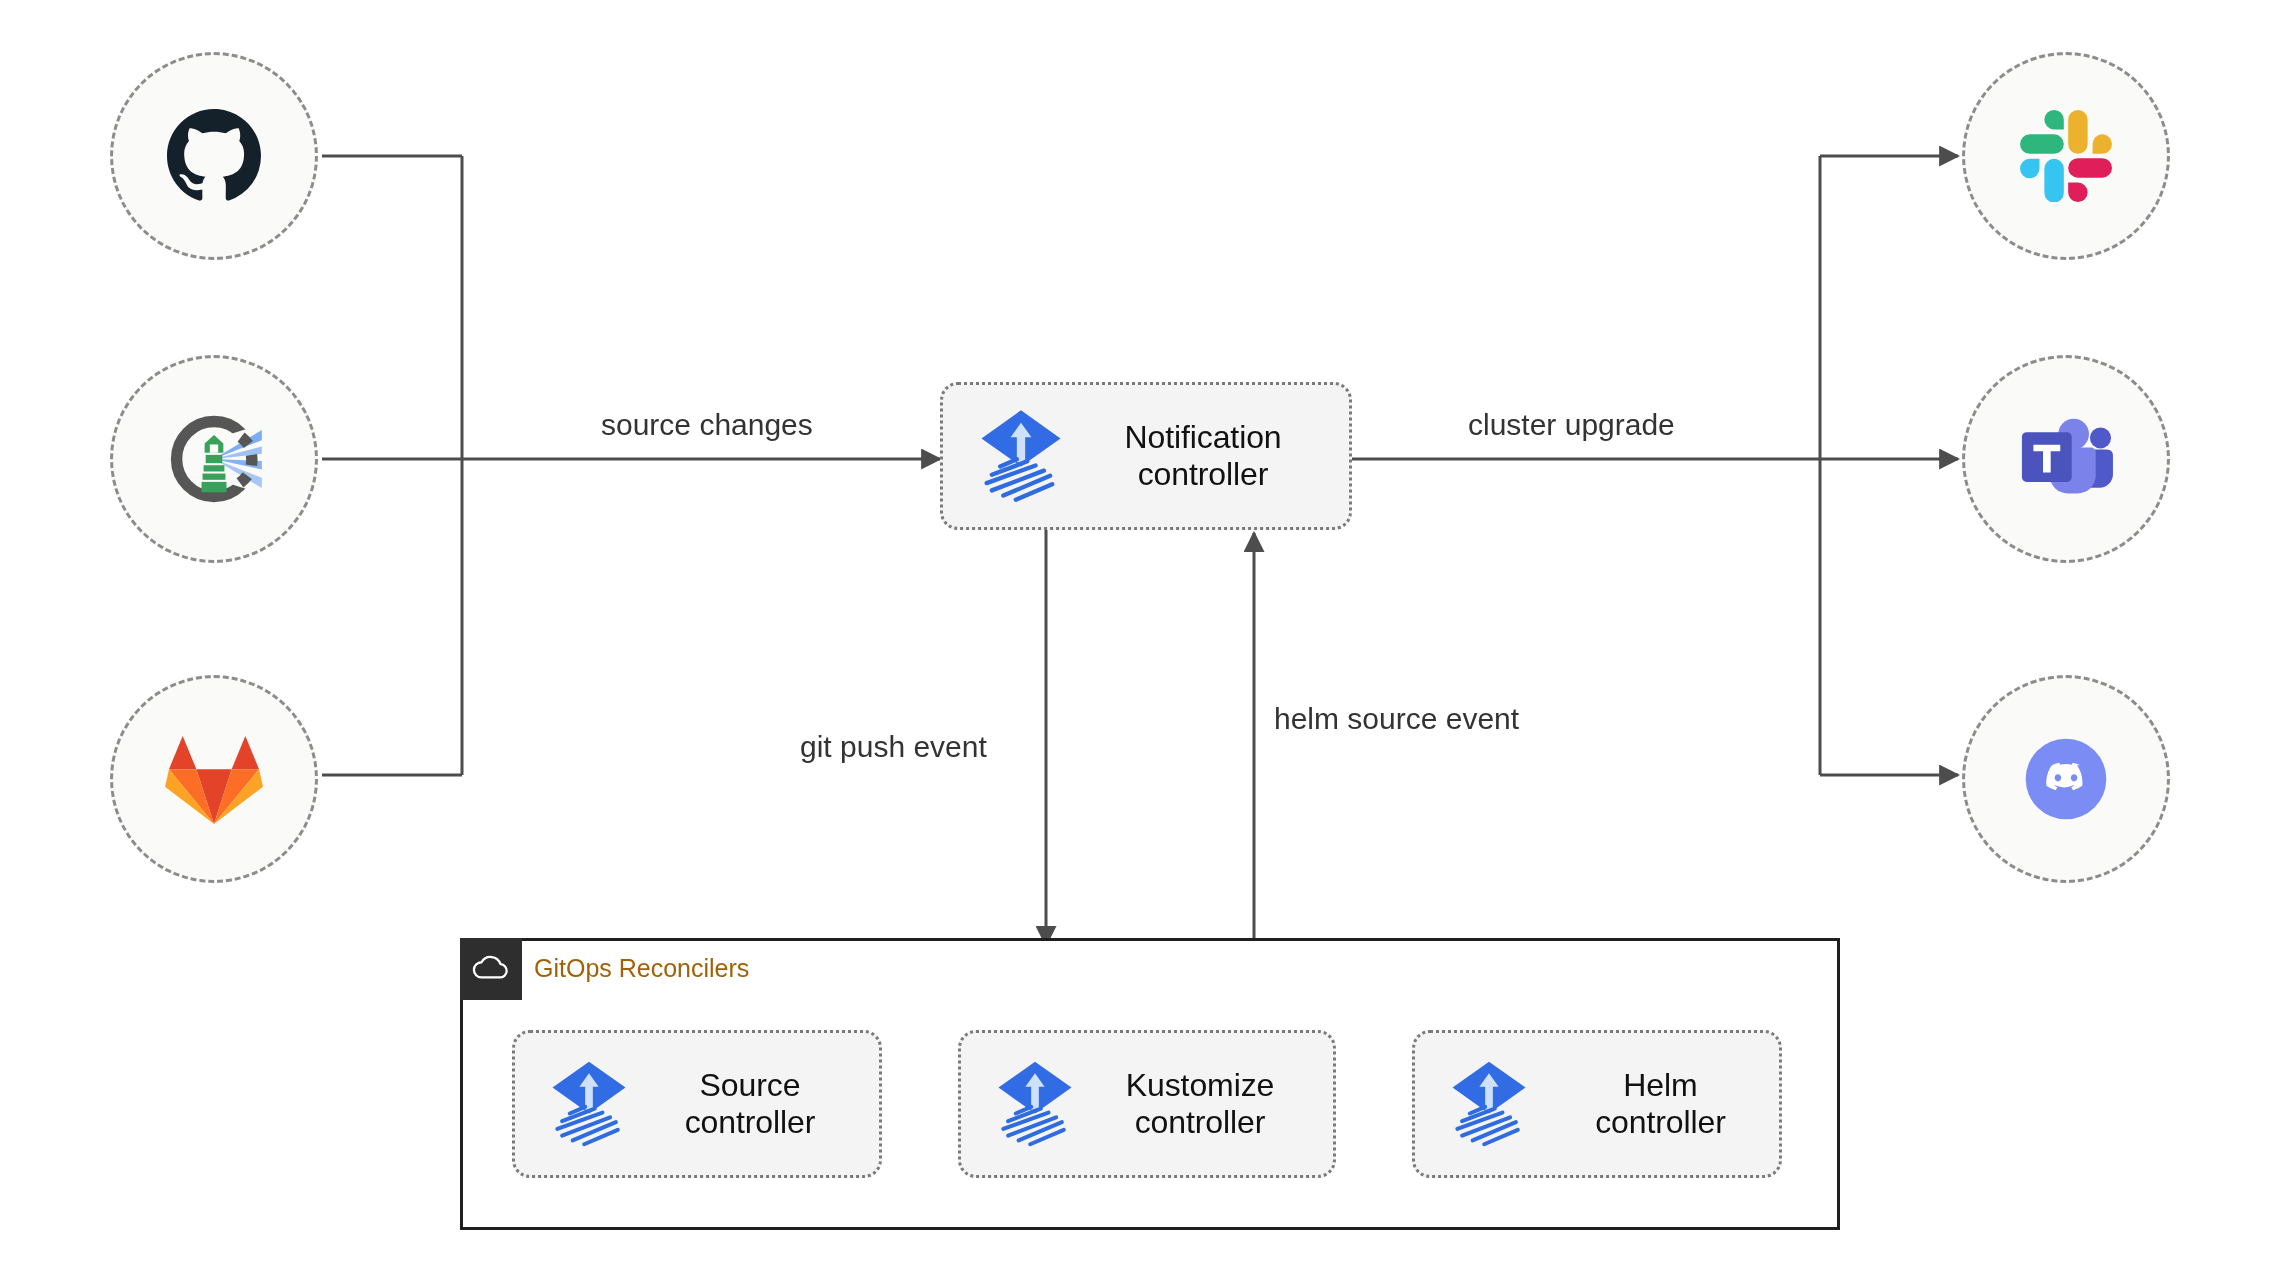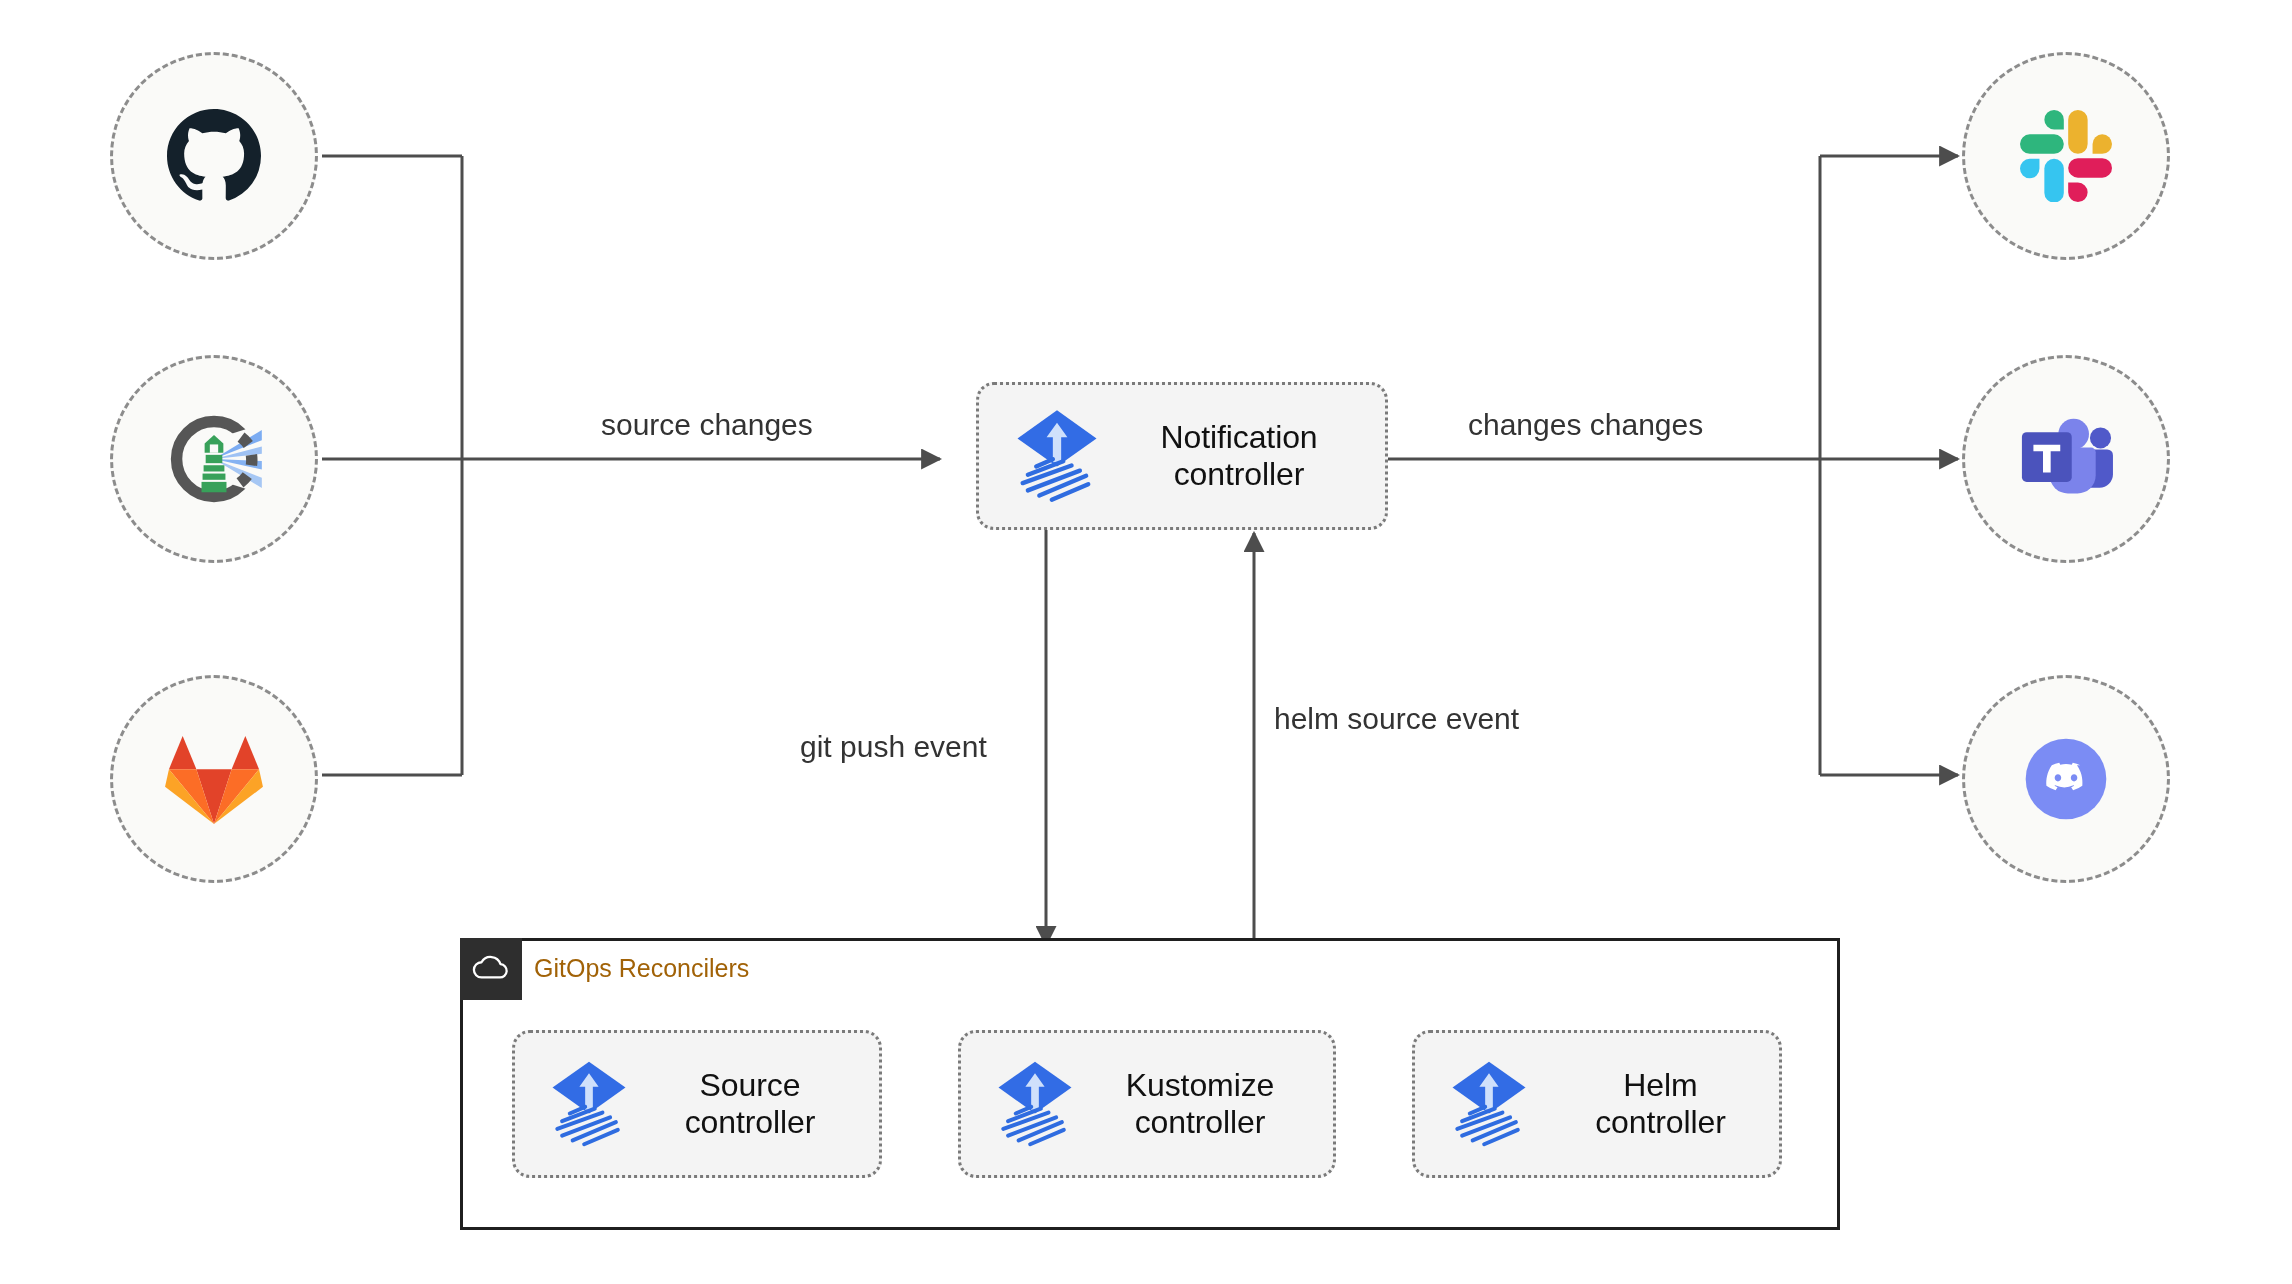--- a/index.html
+++ b/index.html
@@ -240,21 +240,21 @@
         <circle cx="50" cy="50" r="42" fill="#7b8cf4"></circle>
         <path fill="#ffffff" d="M64.8 35.6a31 31 0 0 0-7.8-2.4l-1 1.9a28 28 0 0 0-12 0l-1-1.9a31 31 0 0 0-7.8
           2.4c-4.9 7.3-6.2 14.4-5.6 21.4a31.4 31.4 0 0 0 9.6 4.8l2-3.2a20 20 0 0 1-3.2-1.5l.8-.6a22.3
           22.3 0 0 0 19 0l.8.6a20 20 0 0 1-3.2 1.5l2 3.2a31.4 31.4 0 0 0 9.6-4.8c.8-8.1-1.3-15.1-5.6-21.4z
           M41.6 52.6c-1.9 0-3.4-1.7-3.4-3.8s1.5-3.8 3.4-3.8 3.5 1.7 3.4 3.8c0 2.1-1.5 3.8-3.4 3.8z
           M58.4 52.6c-1.9 0-3.4-1.7-3.4-3.8s1.5-3.8 3.4-3.8 3.5 1.7 3.4 3.8c0 2.1-1.5 3.8-3.4 3.8z"></path>
       </svg>
     </span>
   </div>
 
-  <div class="ctrl-box" style="left:976px; top:382px; width:412px; height:148px;">
+  <div class="ctrl-box" style="left:940px; top:382px; width:412px; height:148px;">
     <span class="ctrl-icon">
       <svg width="104" height="104" viewBox="0 0 100 100" aria-hidden="true">
         <path d="M50 8 L88 35 L50 62 L12 35 Z" fill="#326ce5"></path>
         <path d="M50 20 L60 34 L54 34 L54 58 L46 58 L46 34 L40 34 Z" fill="#cfe0fb"></path>
         <g stroke="#2f6ce0" stroke-width="4.2" stroke-linecap="round" fill="none">
           <path d="M30 62 L46 55"></path>
           <path d="M22 70 L56 57"></path>
           <path d="M17 78 L64 61"></path>
           <path d="M22 85 L72 66"></path>
           <path d="M33 90 L78 71"></path>
@@ -336,19 +336,19 @@
       </svg>
     </span>
     <span class="ctrl-label">
       <span>Helm</span><br>
       <span>controller</span>
     </span>
   </div>
 
   <div class="edge-label" style="left:580px; top:408px;margin-left:21px;">source changes</div>
 
-  <div class="edge-label" style="left:1468px; top:408px;">changes changes</div>
+  <div class="edge-label" style="left:1468px; top:408px;">cluster upgrade</div>
 
   <div class="edge-label" style="left:800px; top:730px;">git push event</div>
 
   <div class="edge-label" style="left:1274px; top:702px;">helm source event</div>
 
 </div>
 
 </body></html>

